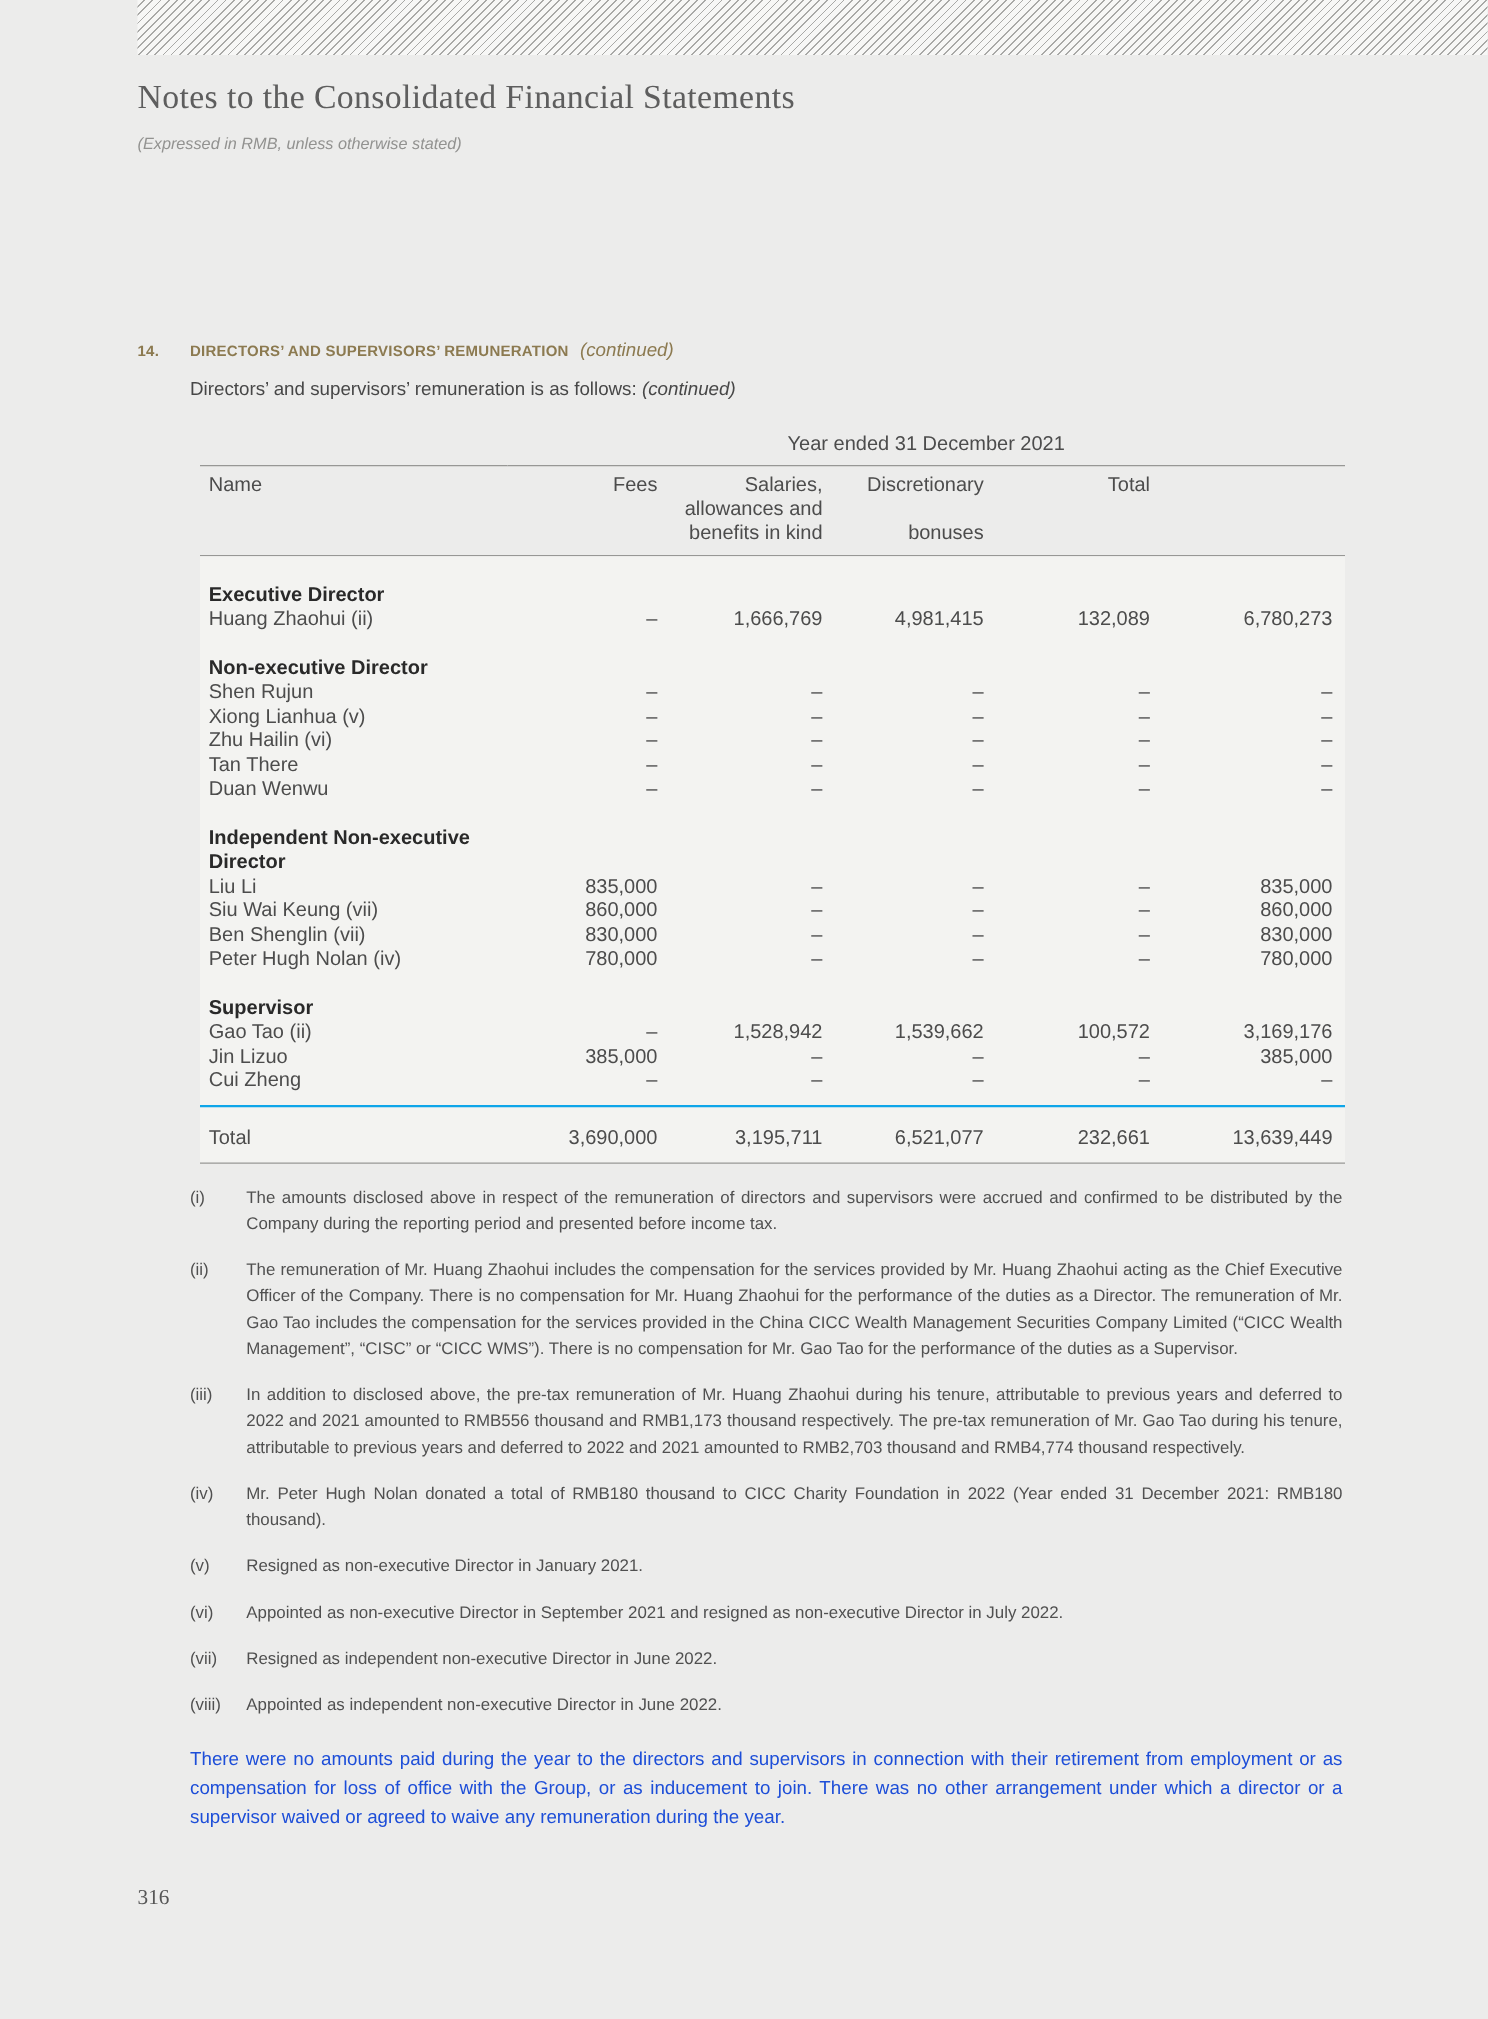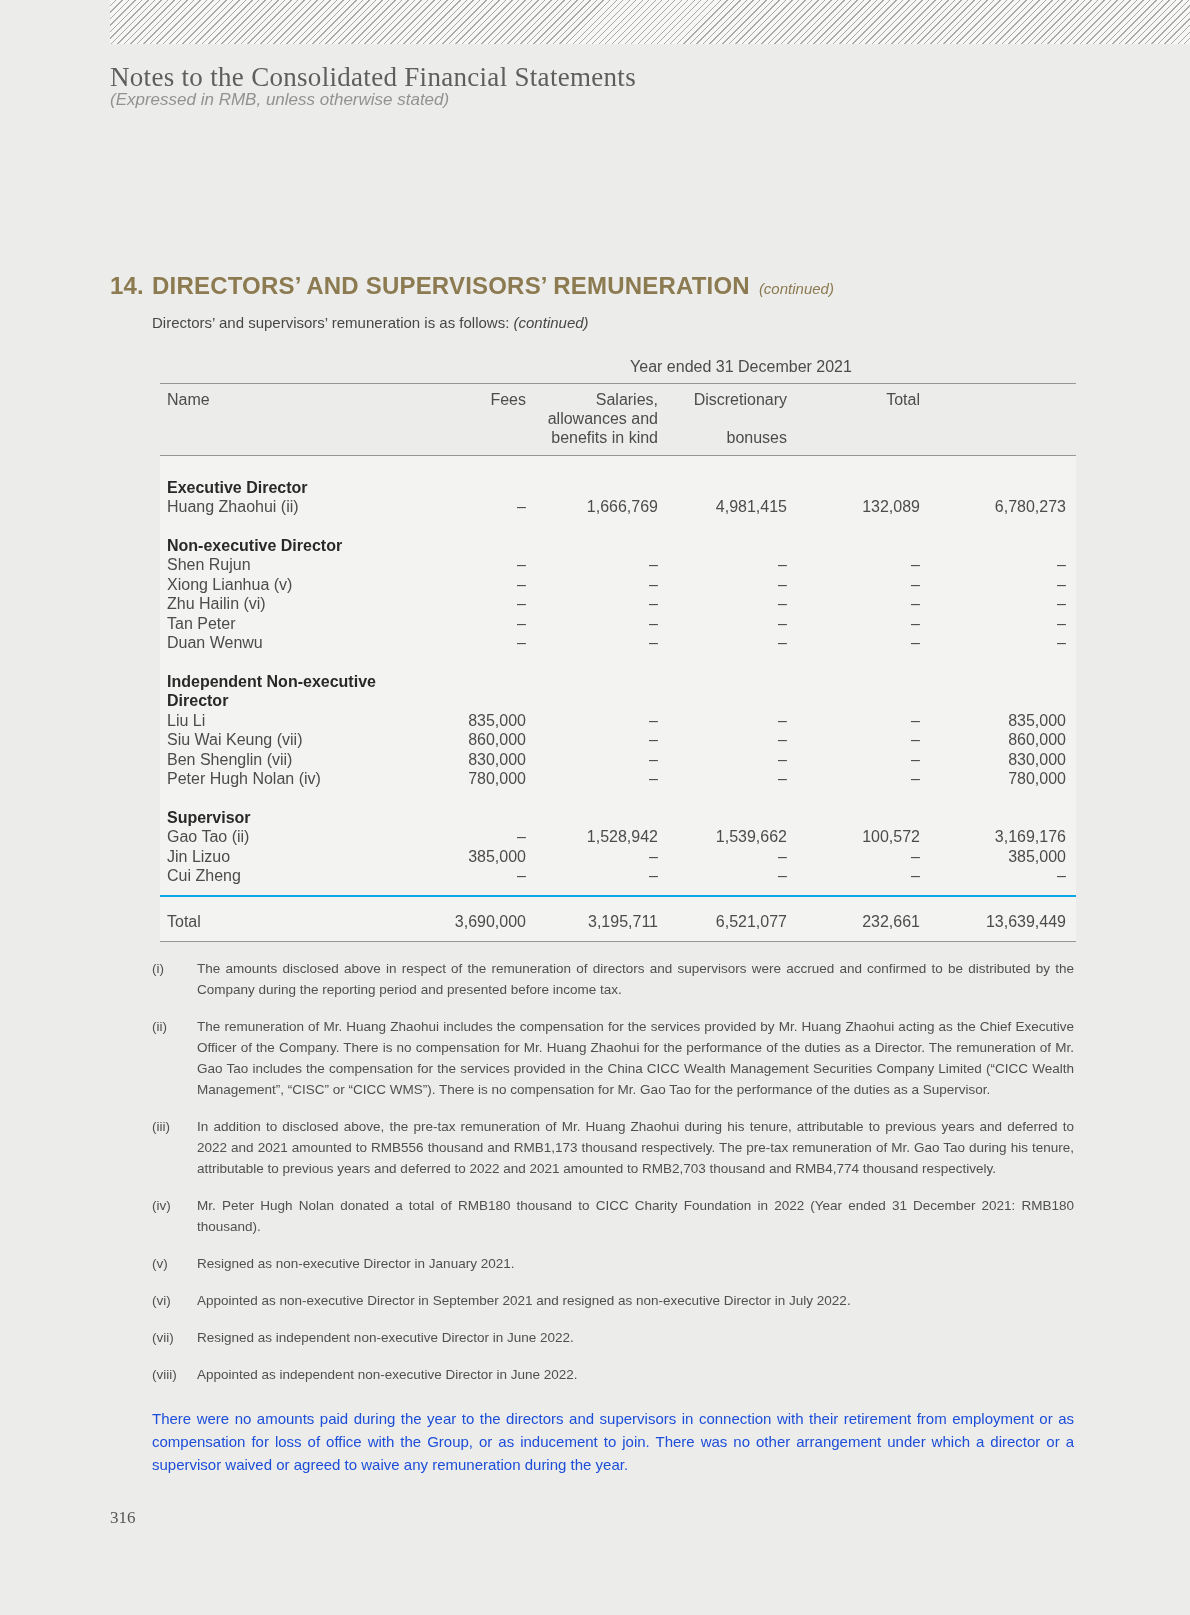--- a/index.html
+++ b/index.html
@@ -26,30 +26,30 @@
   
   .doc-title {
     position: absolute; left: 110px; top: 62px;
     font-family: "Liberation Serif", serif;
     font-weight: 400;
     font-size: 27px;
     color: #5e5e5e;
     letter-spacing: 0.3px;
   }
   .doc-sub {
-    position: absolute; left: 110px; top: 90px;
-    font-size: 17px; font-style: italic; color: #929290;
+    position: absolute; left: 110px; top: 107px;
+    font-size: 13px; font-style: italic; color: #929290;
   }
 
   .content { position: absolute; left: 110px; top: 272px; width: 966px; }
 
   
   .sec-head { display: flex; align-items: baseline; }
   .sec-num, .sec-title {
-    font-size: 24px; font-weight: bold; color: #8c7a50; letter-spacing: 0.2px;
+    font-size: 12px; font-weight: bold; color: #8c7a50; letter-spacing: 0.2px;
   }
   .sec-num { width: 42px; flex: none; }
   .sec-cont { font-size: 15px; font-style: italic; color: #8c7a50; margin-left: 9px; }
 
   .intro { margin: 14px 0 0 42px; font-size: 15px; color: #474747; }
   .intro .it { font-style: italic; }
 
   
   .fin-table { margin: 26px 0 0 50px; width: 916px; font-size: 16px; color: #4c4c4c; }
   .trow { display: grid; grid-template-columns: 246px 130px 132px 129px 133px 146px; line-height: 19.5px; }
@@ -168,21 +168,21 @@
         </div>
         <div class="trow">
           <div class="cell name">Zhu Hailin (vi)</div>
           <div class="cell num">–</div>
           <div class="cell num">–</div>
           <div class="cell num">–</div>
           <div class="cell num">–</div>
           <div class="cell num">–</div>
         </div>
         <div class="trow">
-          <div class="cell name">Tan Peter</div>
+          <div class="cell name">Tan There</div>
           <div class="cell num">–</div>
           <div class="cell num">–</div>
           <div class="cell num">–</div>
           <div class="cell num">–</div>
           <div class="cell num">–</div>
         </div>
         <div class="trow">
           <div class="cell name">Duan Wenwu</div>
           <div class="cell num">–</div>
           <div class="cell num">–</div>

